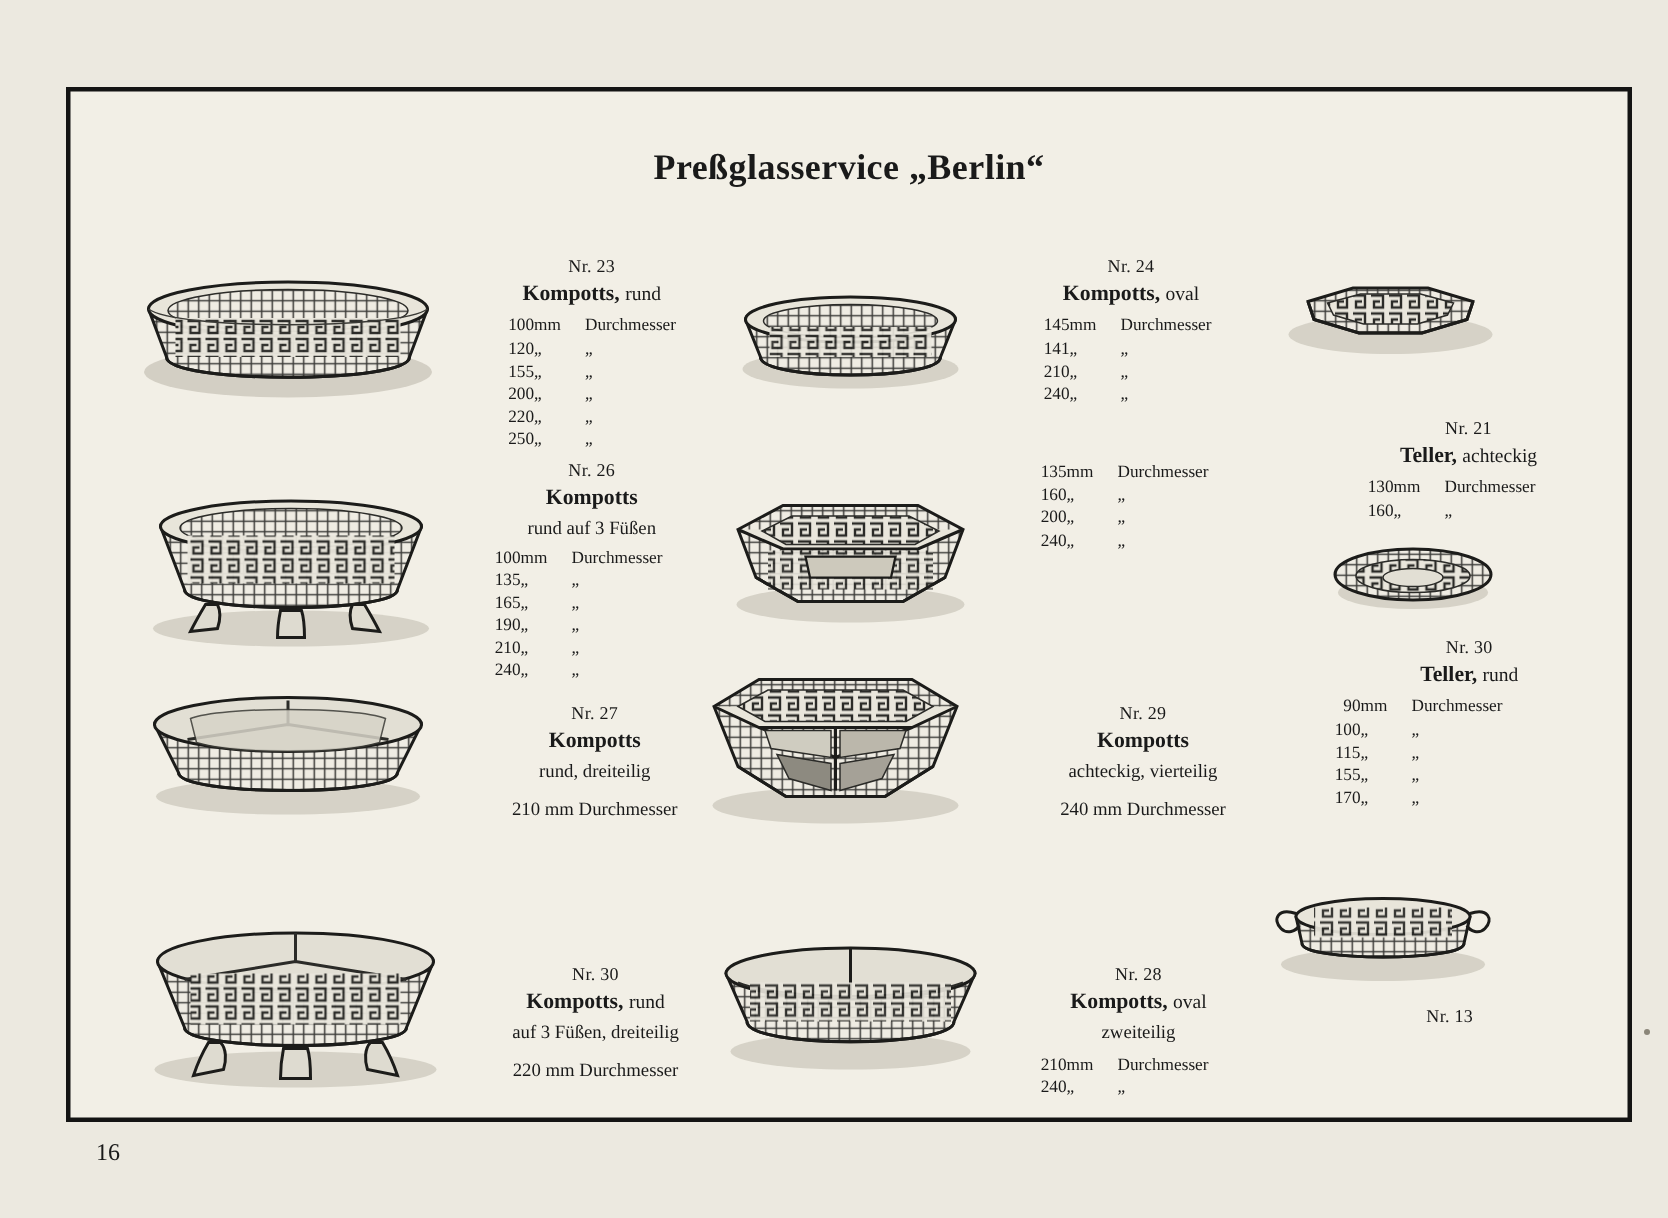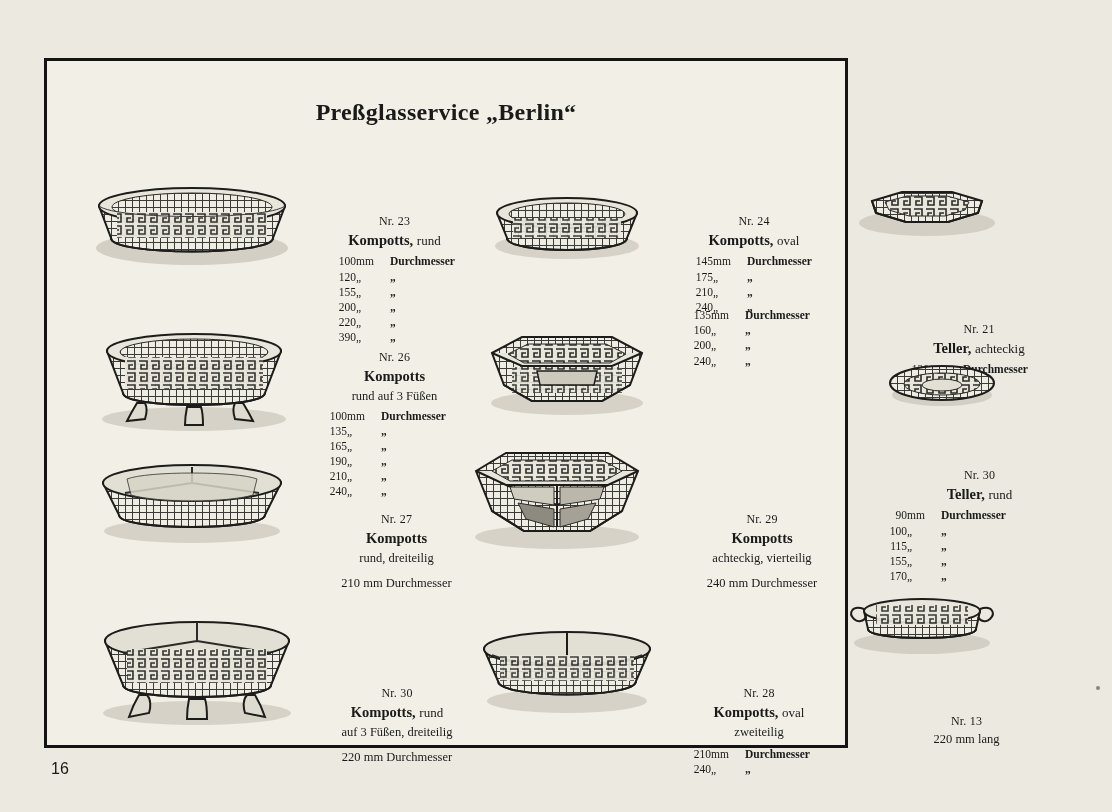--- a/index.html
+++ b/index.html
@@ -6,68 +6,67 @@
   body{
     width:1112px;height:812px;
     background:#ece9e0;
     font-family:"Liberation Serif", serif;
     color:#1a1a1a;
     overflow:hidden;
   }
   .page{
     position:absolute;
     left:44px;top:58px;
-    width:804px;height:690px;
+    width:1044px;height:690px;
     background:#f2efe6;
     border:3px solid #141414;
     box-sizing:border-box;
   }
   .page-inner{position:absolute;inset:0;}
   .title{
     position:absolute;
     top:38px;left:0;width:100%;
     text-align:center;
     font-size:24px;
     font-weight:bold;
     letter-spacing:.3px;
     font-family:"Liberation Serif", serif;
   }
   .folio{
     position:absolute;
-    left:51px;top:760px;
+    left:64px;top:760px;
     font-size:16px;
-    font-family:Liberation Sans, sans-serif;
+    font-family:Liberation Serif, serif;
   }
   .speck{
     position:absolute;right:12px;top:686px;
     width:4px;height:4px;border-radius:50%;
     background:#8b8679;
   }
 
   
   .entry{position:absolute;}
   .entry .cap{
     text-align:center;
     font-size:12.5px;
     line-height:1.45;
-    margin-top:44px;
   }
   .cap .nr{font-size:12px;letter-spacing:.2px;}
   .cap .nm{font-weight:bold;font-size:14.5px;}
   .cap .nm .light{font-weight:normal;font-size:13px;}
   .cap .sub{font-size:12.5px;}
   .sizes{
     margin-top:3px;
     font-size:11.5px;
     line-height:1.32;
   }
   .sizes .row{display:block;white-space:pre;}
   .sizes .row .v{display:inline-block;width:30px;text-align:right;}
   .sizes .row .u{display:inline-block;width:34px;text-align:left;}
-  .sizes .row .d{display:inline-block;font-weight:bold;}
+  .sizes .row .d{display:inline-block;}
   .single-line{font-size:12.5px;margin-top:6px;}
 
   
   .art{position:absolute;}
   .art svg{display:block;}
 </style>
 </head>
 <body>
 
 <div class="page">
@@ -101,21 +100,21 @@
     <div class="cap">
       <div class="nr">Nr. 23</div>
       <div class="nm"><span>Kompotts,</span> <span class="light">rund</span></div>
     </div>
     <div class="sizes" style="margin-left:24px;">
       <span class="row"><span class="v">100</span><span class="u">mm</span><span class="d">Durchmesser</span></span>
       <span class="row"><span class="v">120</span><span class="u">„</span><span class="d">„</span></span>
       <span class="row"><span class="v">155</span><span class="u">„</span><span class="d">„</span></span>
       <span class="row"><span class="v">200</span><span class="u">„</span><span class="d">„</span></span>
       <span class="row"><span class="v">220</span><span class="u">„</span><span class="d">„</span></span>
-      <span class="row"><span class="v">390</span><span class="u">„</span><span class="d">„</span></span>
+      <span class="row"><span class="v">250</span><span class="u">„</span><span class="d">„</span></span>
     </div>
   </div>
 
   <div class="art" style="left:440px;top:125px;">
     <svg width="160" height="80" viewBox="0 0 160 80">
       <ellipse cx="80" cy="60" rx="72" ry="13" fill="#b9b5a8" opacity=".5"></ellipse>
       <path d="M10 27 C10 11 150 11 150 27 L140 52 C140 68 20 68 20 52 Z" fill="url(#p1)" stroke="#1c1c1a" stroke-width="2"></path>
       <ellipse cx="80" cy="27" rx="70" ry="15" fill="#e8e5da" stroke="#1c1c1a" stroke-width="2"></ellipse>
       <ellipse cx="80" cy="28" rx="58" ry="11" fill="url(#p1)" stroke="#2b2b28" stroke-width="1"></ellipse>
       <rect x="26" y="32" width="108" height="20" fill="url(#pg)" opacity=".9"></rect>
@@ -123,21 +122,21 @@
     </svg>
   </div>
 
   <div class="entry" style="left:612px;top:108px;width:190px;">
     <div class="cap">
       <div class="nr">Nr. 24</div>
       <div class="nm"><span>Kompotts,</span> <span class="light">oval</span></div>
     </div>
     <div class="sizes" style="margin-left:24px;">
       <span class="row"><span class="v">145</span><span class="u">mm</span><span class="d">Durchmesser</span></span>
-      <span class="row"><span class="v">175</span><span class="u">„</span><span class="d">„</span></span>
+      <span class="row"><span class="v">141</span><span class="u">„</span><span class="d">„</span></span>
       <span class="row"><span class="v">210</span><span class="u">„</span><span class="d">„</span></span>
       <span class="row"><span class="v">240</span><span class="u">„</span><span class="d">„</span></span>
     </div>
   </div>
 
   <div class="art" style="left:805px;top:122px;">
     <svg width="150" height="60" viewBox="0 0 150 60">
       <ellipse cx="75" cy="40" rx="68" ry="13" fill="#b9b5a8" opacity=".5"></ellipse>
       <path d="M20 18 L50 9 L100 9 L130 18 L126 30 L96 39 L54 39 L24 30 Z" fill="url(#p1)" stroke="#1c1c1a" stroke-width="2"></path>
       <path d="M33 19 L55 13 L95 13 L117 19 L113 27 L93 33 L57 33 L37 27 Z" fill="url(#pg)" stroke="#2b2b28" stroke-width="1"></path>
@@ -329,21 +328,20 @@
       <rect x="34" y="16" width="92" height="20" fill="url(#pg)" opacity=".92"></rect>
       <path d="M22 20 C10 16 6 24 12 30 C16 34 22 32 24 28" fill="none" stroke="#1c1c1a" stroke-width="2"></path>
       <path d="M138 20 C150 16 154 24 148 30 C144 34 138 32 136 28" fill="none" stroke="#1c1c1a" stroke-width="2"></path>
       <path d="M26 40 C26 52 134 52 134 40" fill="none" stroke="#1c1c1a" stroke-width="2"></path>
     </svg>
   </div>
 
   <div class="entry" style="left:812px;top:608px;width:215px;">
     <div class="cap">
       <div class="nr">Nr. 13</div>
-      <div class="sub">220 mm lang</div>
     </div>
   </div>
 
 </div>
 </div>
 
 <div class="folio">16</div>
 <div class="speck"></div>
 
 </body></html>

